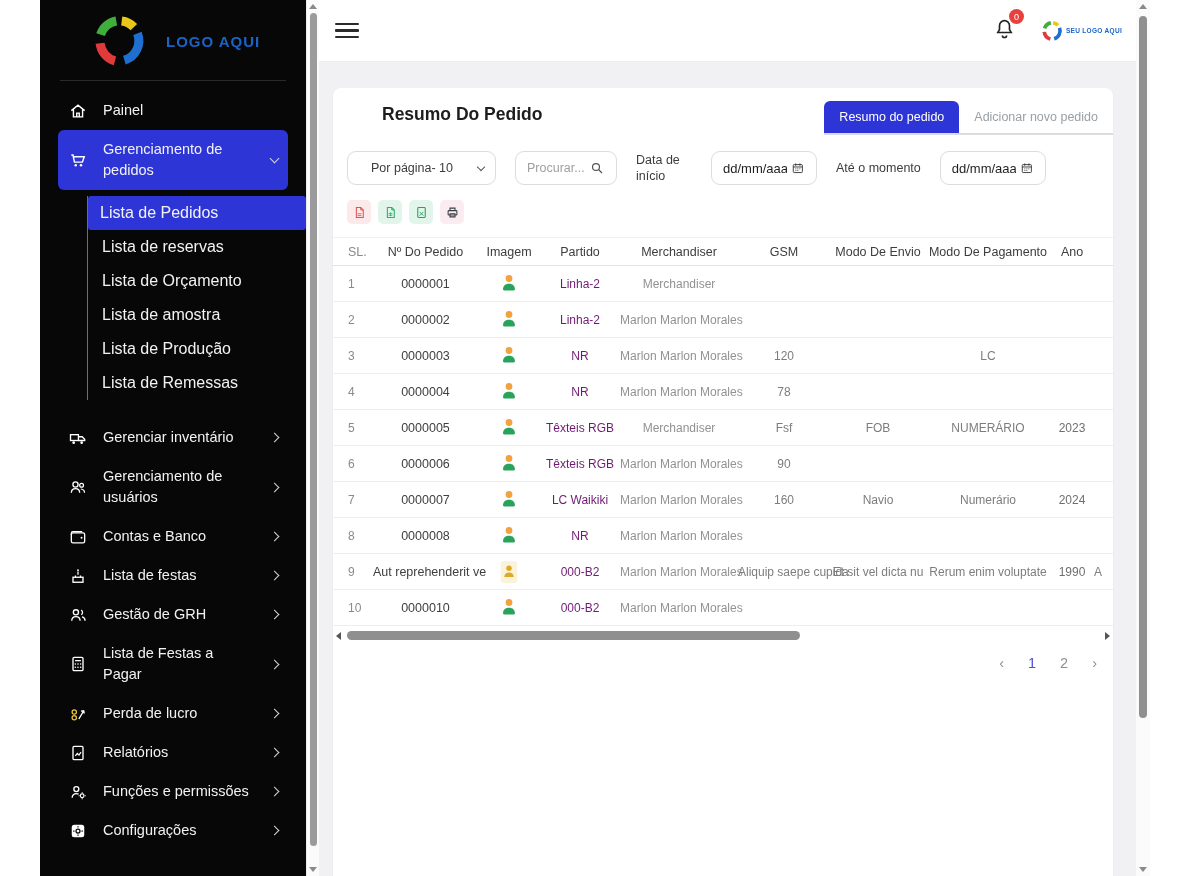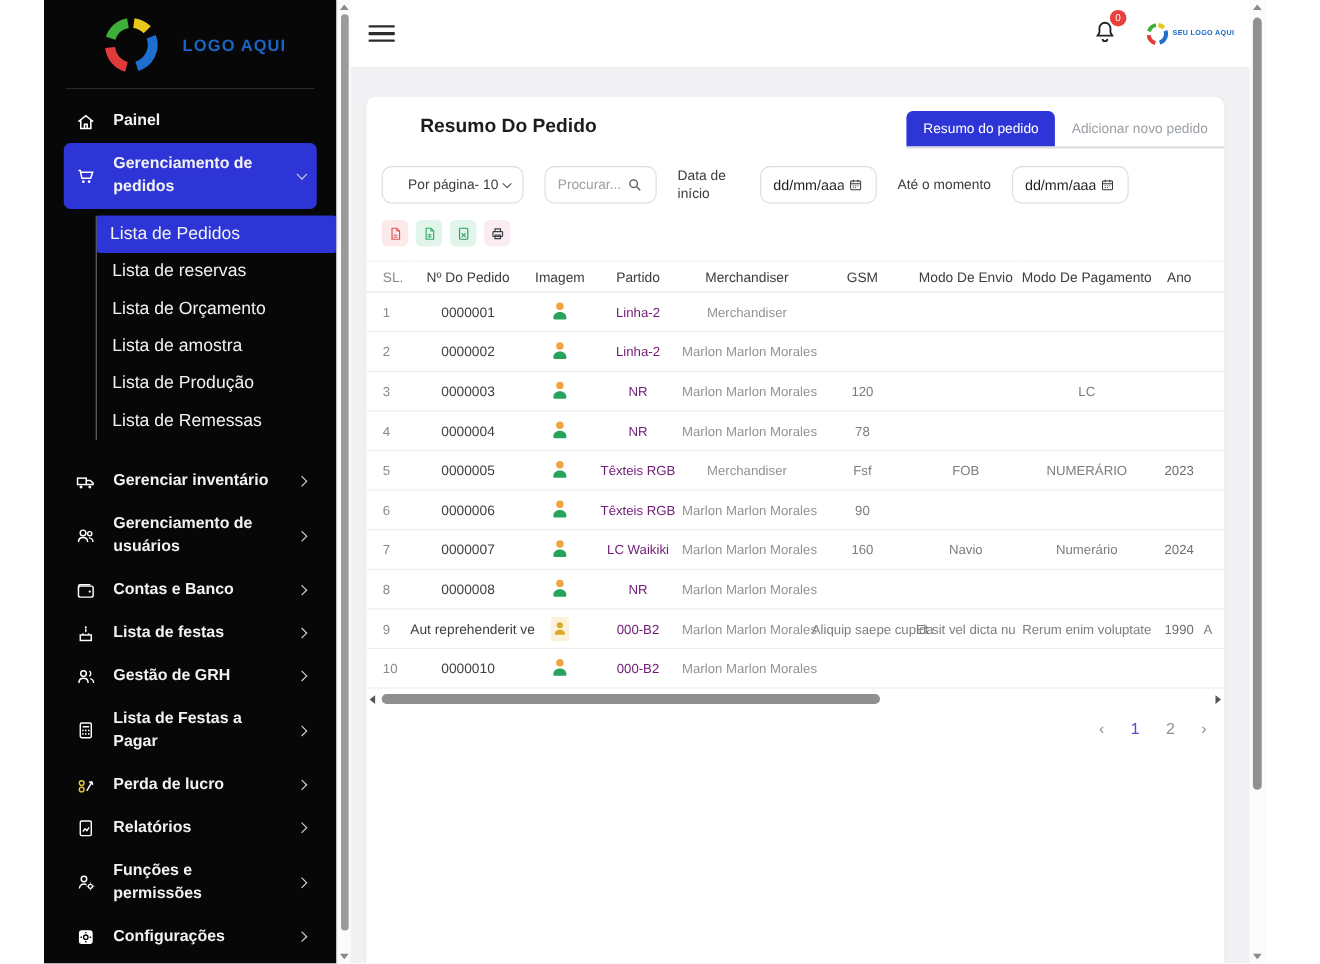--- a/index.html
+++ b/index.html
@@ -10,21 +10,21 @@
   }
   
   .sidebar {
     position:absolute; left:40px; top:0; width:266px; height:876px;
     background:#070707; color:#f2f2f2; overflow:hidden;
   }
   .logo-row { display:flex; align-items:center; gap:20px; padding:14px 0 12px 52px; height:80px; }
   .logo-swirl { width:54px; height:54px; }
   .logo-text { font-size:15px; font-weight:bold; color:#1a64c8; letter-spacing:1px; }
   .sb-divider { border-top:1px solid #2a2a2a; margin:0 20px; }
-  .nav { list-style:none; padding:10px 18px 0 18px; font-size:14.5px;font-weight:bold; }
+  .nav { list-style:none; padding:10px 18px 0 18px; font-size:14.5px; }
   .nav-item {
     display:flex; align-items:center; gap:15px; padding:9px 10px;
     border-radius:6px; cursor:pointer; line-height:1.45;
   }
   .nav-item .nicon { width:20px; height:20px; flex:0 0 20px; }
   .nav-item.active { background:#2d35d6; }
   .nav-item .lbl { flex:1; }
   .chev { width:7px; height:7px; border-right:1.7px solid #d8d8d8; border-bottom:1.7px solid #d8d8d8; display:inline-block; flex:0 0 auto; }
   .chev.down { transform:rotate(45deg); margin-top:-3px; }
   .chev.right { transform:rotate(-45deg); }
@@ -58,21 +58,21 @@
   }
   .card-head { display:flex; align-items:flex-end; padding:0 0 0 14px;margin-left:35px; }
   .page-title { font-size:17.5px; font-weight:bold; color:#1d1d1d; padding:16px 0 10px 0; }
   .tabs { margin-left:auto; display:flex; align-items:flex-end; border-bottom:2px solid #dcdcdc; margin-top:4px; }
   .tab { font-size:12.5px; padding:9px 15px; cursor:pointer; white-space:nowrap; }
   .tab.active { background:#2d35d6; color:#fff; border-radius:6px 6px 0 0; }
   .tab.inactive { color:#9aa0a6; }
   
   .filters { display:flex; align-items:center; gap:19px; padding:16px 14px 0 14px; }
   .chip { height:34px; border:1px solid #dcdcdc; border-radius:9px; display:flex; align-items:center; padding:0 11px; background:#fff; }
-  .per-page { gap:5px; font-size:12.5px; color:#3c3c3c; cursor:pointer;padding-left:23px; }
+  .per-page { gap:25px; font-size:12.5px; color:#3c3c3c; cursor:pointer;padding-left:23px; }
   .per-page .chev { border-color:#555; width:6px; height:6px; }
   .search input { border:none; outline:none; width:62px; font-size:12.5px; font-family:"Liberation Sans",sans-serif; color:#333; }
   .search input::placeholder { color:#9f9f9f; }
   .flabel { font-size:12.5px; color:#3c3c3c; line-height:1.3; }
   .flabel.narrow { width:56px; }
   .date-chip { width:106px; gap:4px; cursor:pointer; }
   .date-chip .dval { font-size:13px; color:#1f1f1f; white-space:nowrap; overflow:hidden; width:66px; }
   
   .exports { display:flex; gap:7px; padding:15px 14px 0 14px; }
   .xbtn { width:24px; height:24px; border:none; border-radius:5px; display:flex; align-items:center; justify-content:center; cursor:pointer; }

